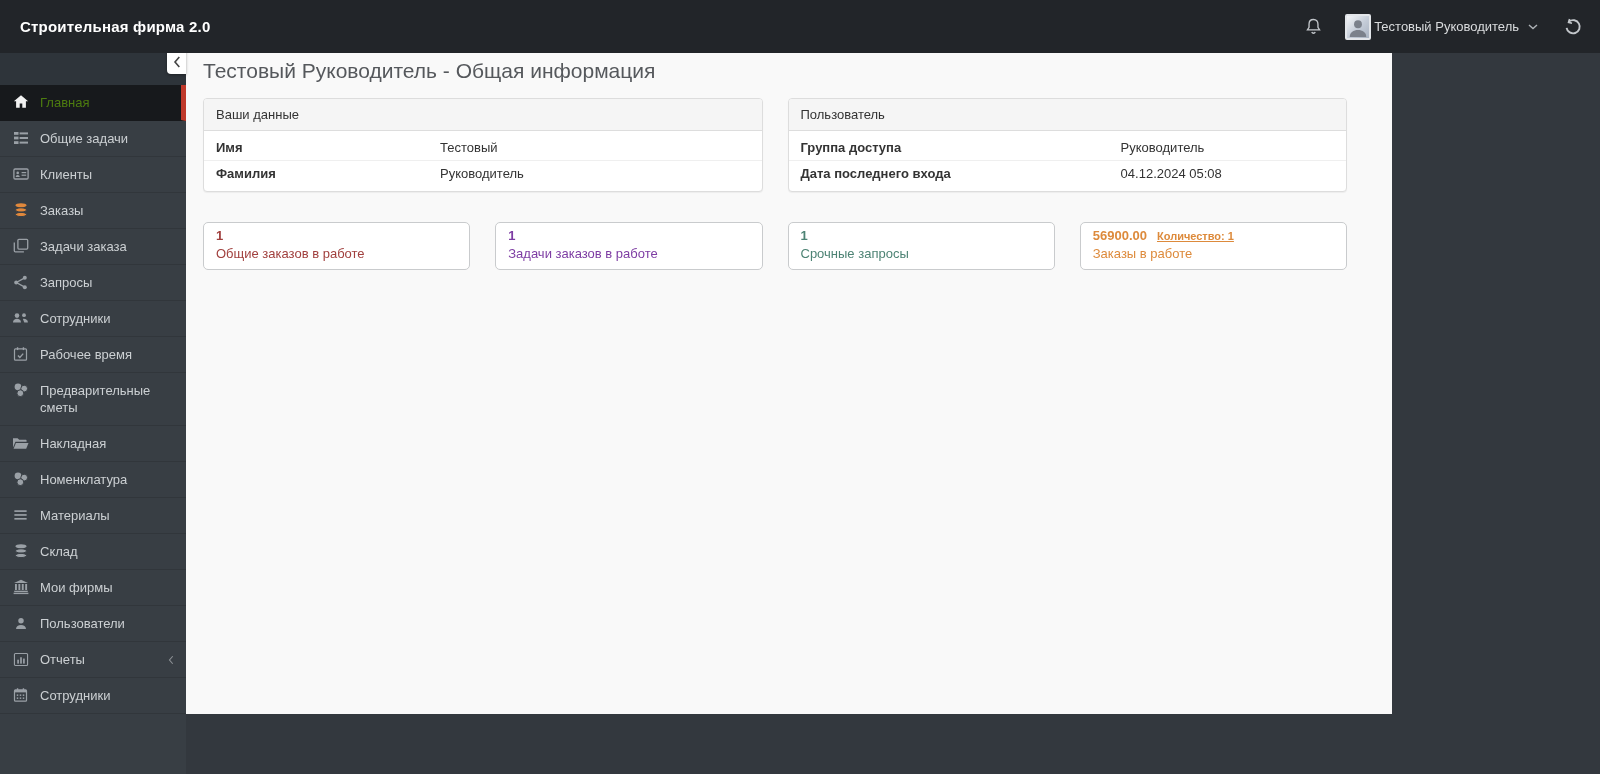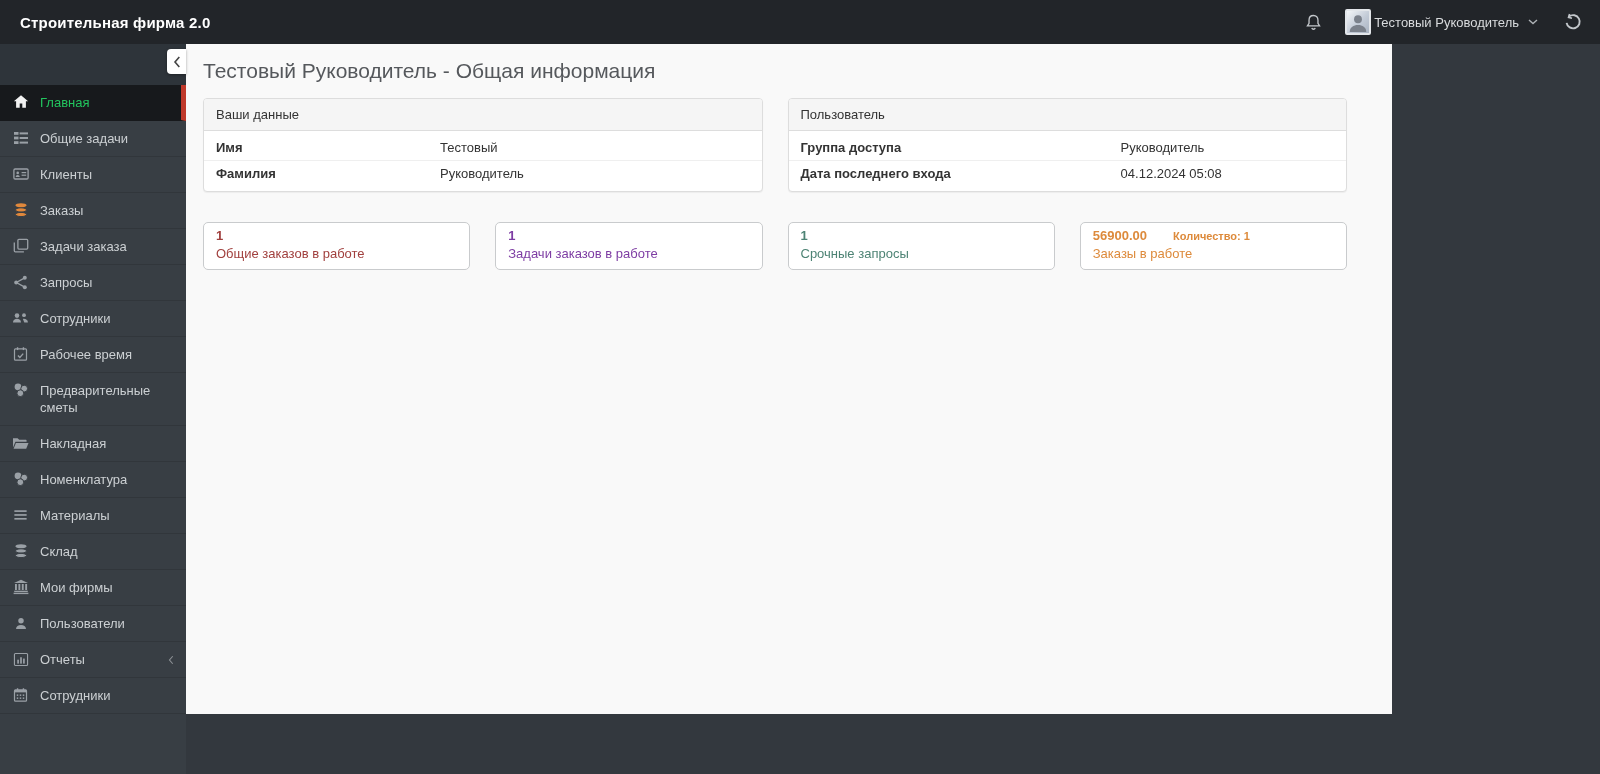--- a/index.html
+++ b/index.html
@@ -6,21 +6,21 @@
   html,body { margin:0; padding:0; }
   body {
     width:1600px; height:774px; overflow:hidden;
     background:#33383e;
     font-family:"Liberation Sans", sans-serif;
     -webkit-font-smoothing:antialiased;
   }
 
   
   .topbar {
-    position:absolute; top:0; left:0; width:1600px; height:44px;
+    position:absolute; top:0; left:0; width:1600px; height:53px;
     background:#222529; display:flex; align-items:center;
     padding:0 18px 0 20px; z-index:30;
   }
   .brand { color:#ffffff; font-size:15px; font-weight:bold; letter-spacing:.2px; }
   .topbar-spacer { flex:1; }
   .topbar-right { display:flex; align-items:center; }
   .bell { color:#c3c7cb; display:flex; }
   .avatar {
     width:26px; height:26px; margin-left:22px; border-radius:2px;
     background:linear-gradient(135deg,#f4f6f8 0%,#c3cbd7 55%,#aab4c2 100%);
@@ -47,21 +47,21 @@
     display:flex; align-items:flex-start; padding:9px 12px; gap:11px;
     font-size:13px; color:#ccd0d3; line-height:17px;
     border-bottom:1px solid rgba(0,0,0,.12); cursor:pointer;
   }
   .nav-icon {
     width:17px; height:16px; flex:none; margin-top:0px;
     display:flex; align-items:center; justify-content:center; color:#9aa0a6;
   }
   .nav-icon svg { display:block; }
   .nav-item.active {
-    background:#17191c; color:#22c55e;
+    background:#17191c; color:#4d7c0f;
     border-right:5px solid #c0392b; border-bottom-color:transparent;
   }
   .nav-item.active .nav-icon { color:#f2f2f2; }
   .nav-caret { margin-left:auto; color:#8d9196; display:flex; align-self:center; }
   .nav-label { flex:1; }
 
   
   .main {
     position:absolute; top:40px; left:186px; width:1206px; height:674px;
     background:#f9f9f9; padding:0 45px 0 17px; overflow:hidden;
@@ -84,23 +84,23 @@
   .info-row + .info-row { border-top:1px solid #efefef; }
   .panel-a .info-label { width:42%; font-weight:bold; }
   .panel-b .info-label { width:60%; font-weight:bold; }
   .info-value { flex:1; }
 
   .cards-row { display:flex; gap:25px; margin-top:30px; }
   .stat-card {
     flex:1; background:#ffffff; border:1px solid #c9cbcd; border-radius:5px;
     padding:4px 12px 6px 12px; cursor:pointer;
   }
-  .card-top { display:flex; align-items:baseline; gap:26px; }
+  .card-top { display:flex; align-items:baseline; gap:10px; }
   .card-value { font-size:13px; font-weight:bold; line-height:18px; }
-  .card-qty { font-size:11px; font-weight:bold; line-height:18px; }
+  .card-qty { font-size:11px; font-weight:bold; line-height:18px;text-decoration:underline; }
   .card-label { font-size:13px; line-height:18px; }
 </style>
 </head>
 <body>
 
 <header class="topbar">
   <div class="brand">Строительная фирма 2.0</div>
   <div class="topbar-spacer"></div>
   <div class="topbar-right">
     <span class="bell">

